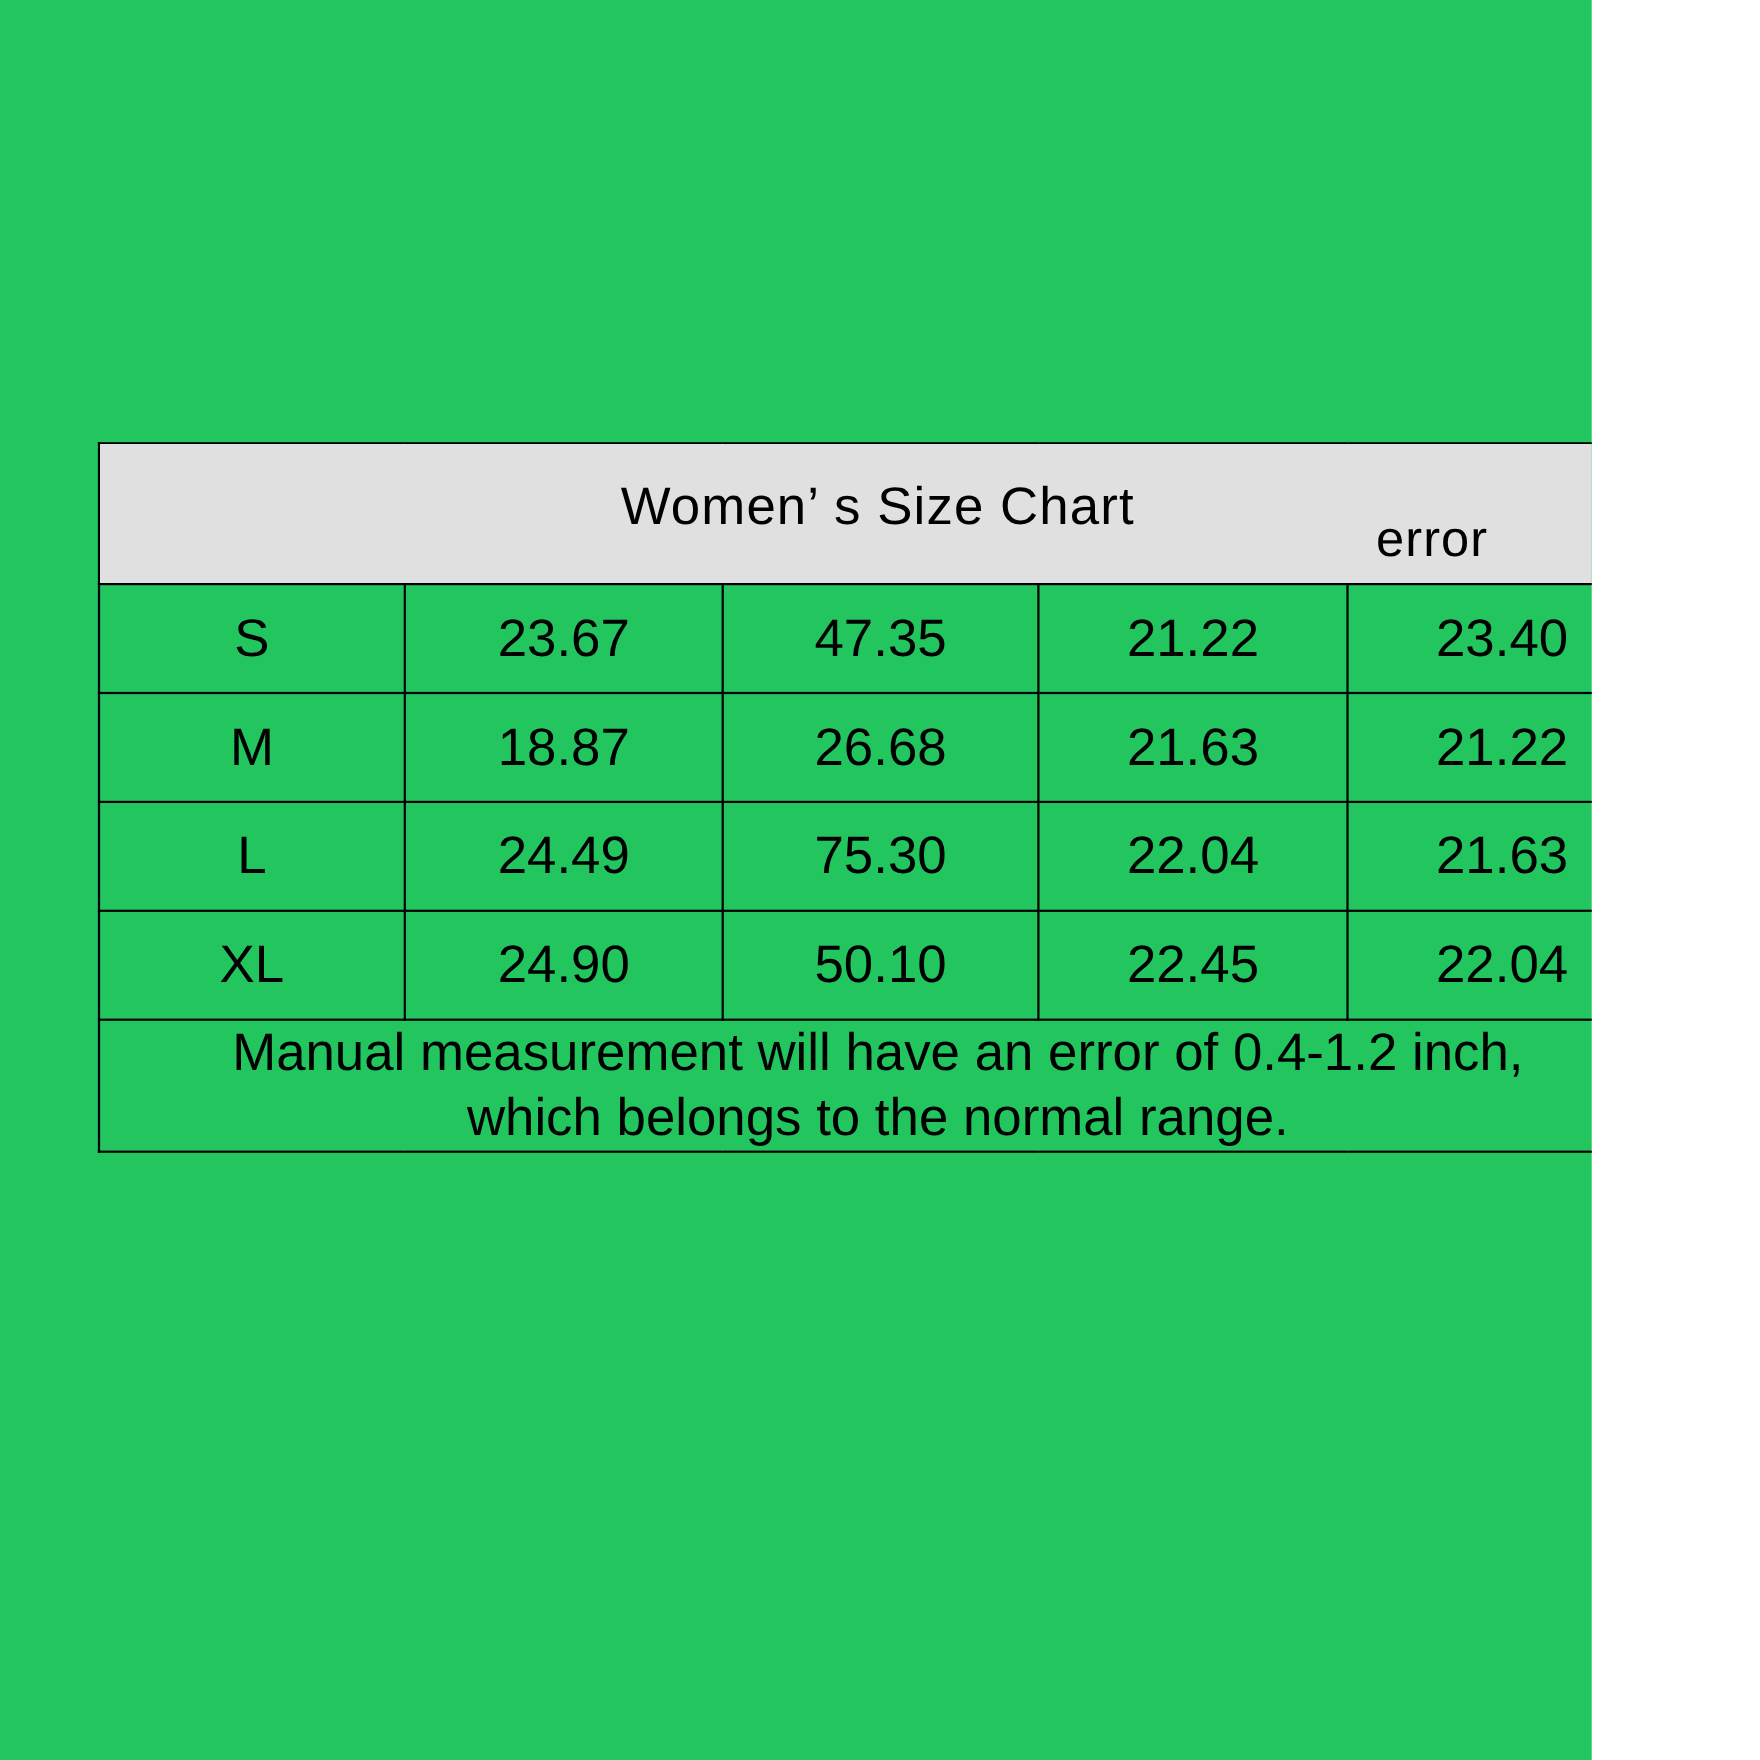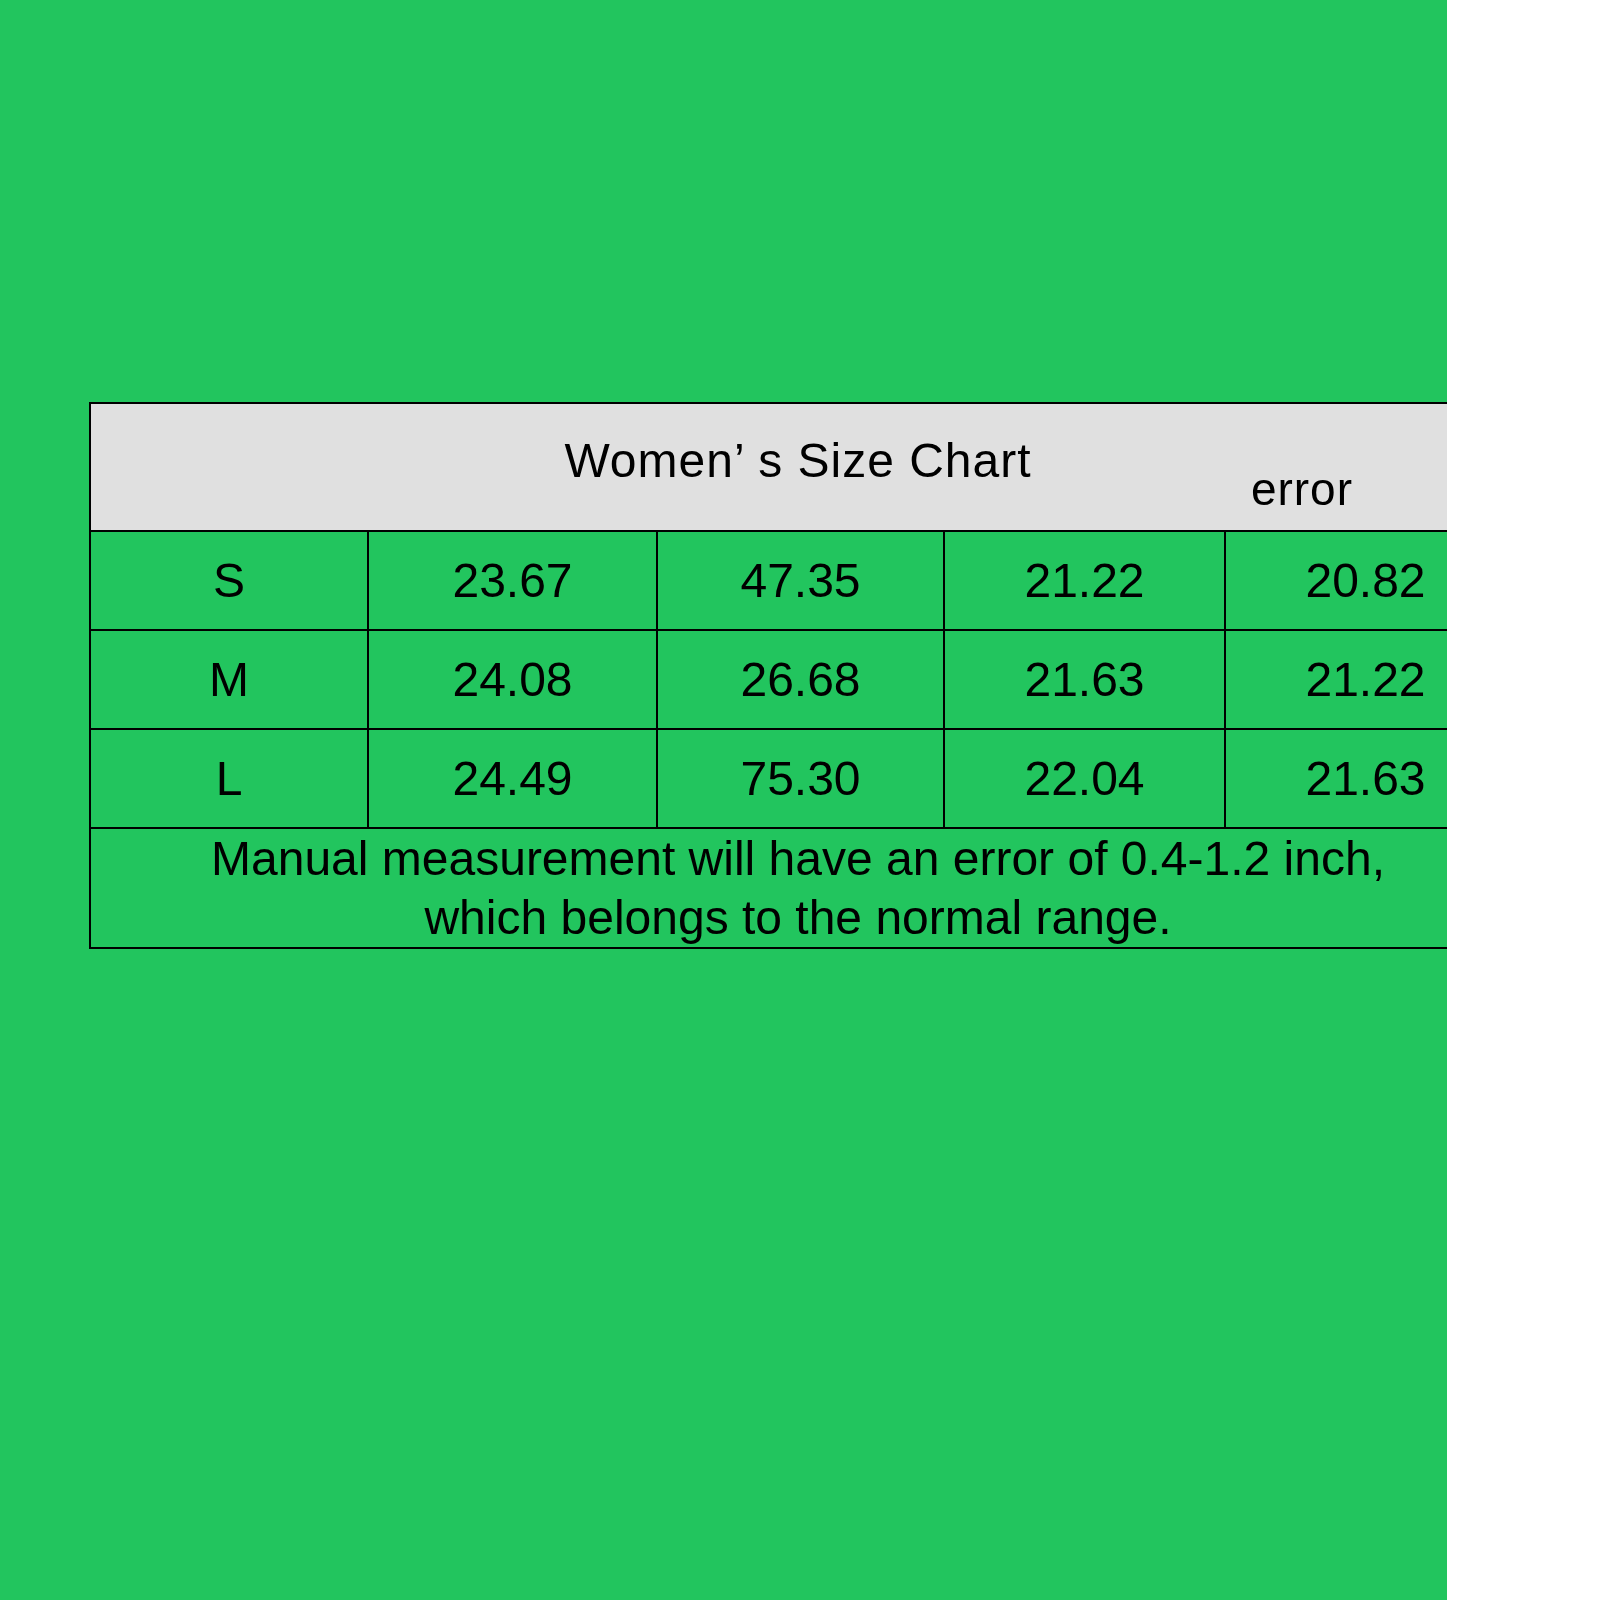--- a/index.html
+++ b/index.html
@@ -83,39 +83,46 @@
           <span class="unit-label">error</span>
         </td>
       </tr>
 
 
       <tr>
         <td class="data-cell">S</td>
         <td class="data-cell">23.67</td>
         <td class="data-cell">47.35</td>
         <td class="data-cell">21.22</td>
-        <td class="data-cell">20.82</td>
+        <td class="data-cell">23.40</td>
       </tr>
 
       <tr>
         <td class="data-cell">M</td>
-        <td class="data-cell">24.08</td>
+        <td class="data-cell">18.87</td>
         <td class="data-cell">26.68</td>
         <td class="data-cell">21.63</td>
         <td class="data-cell">21.22</td>
       </tr>
 
       <tr>
         <td class="data-cell">L</td>
         <td class="data-cell">24.49</td>
         <td class="data-cell">75.30</td>
         <td class="data-cell">22.04</td>
         <td class="data-cell">21.63</td>
       </tr>
 
+      <tr>
+        <td class="data-cell">XL</td>
+        <td class="data-cell">24.90</td>
+        <td class="data-cell">50.10</td>
+        <td class="data-cell">22.45</td>
+        <td class="data-cell">22.04</td>
+      </tr>
 
       <tr>
         <td class="note-cell" colspan="5">
           <div>Manual measurement will have an error of 0.4-1.2 inch,</div>
           <div>which belongs to the normal range.</div>
         </td>
       </tr>
     </tbody>
   </table>
 

